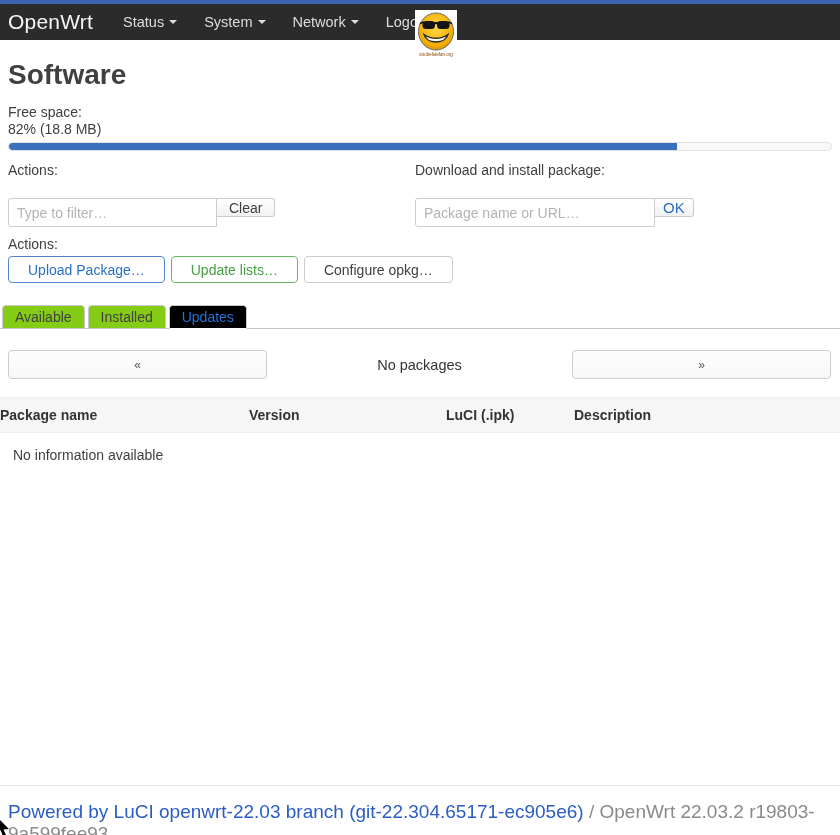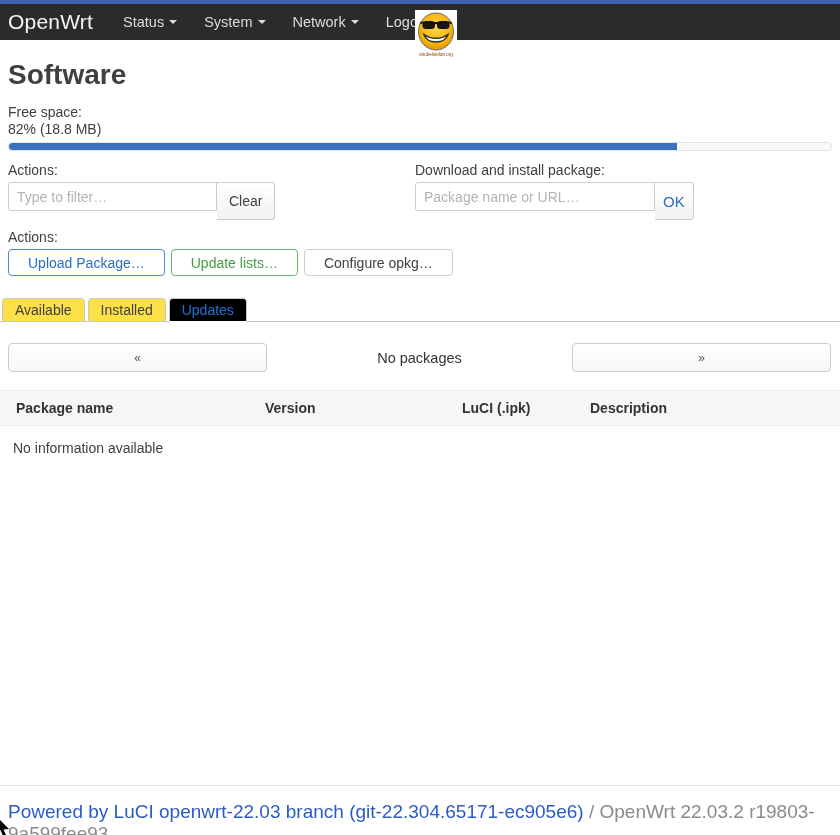--- a/index.html
+++ b/index.html
@@ -38,71 +38,71 @@
   .fs-label, .fs-value { line-height:17px; font-size:14px; }
   .progress {
     margin-top:4px; margin-right:-0px; height:9px; background:#f9f9f9;
     border:1px solid #e2e2e2; border-radius:4px; overflow:hidden;
   }
   .progress-fill { height:100%; background:#3b70bd; border-radius:3px 0 0 3px; }
   .controls-row { display:flex; margin-top:11px; }
   .col-left { width:415px; padding-left:8px; }
   .col-right { flex:1; }
   .field-label { line-height:17px; }
-  .input-group { display:flex; margin-top:3px; }
+  .input-group { display:flex; margin-top:19px; }
   input[type=text] {
     height:29px; border:1px solid #ccc; border-radius:3px 0 0 3px;
     padding:0 8px; font-size:14px; color:#404040; outline:none;
     font-family:"Liberation Sans","DejaVu Sans",sans-serif;
   }
   input::placeholder { color:#b3b3b3; opacity:1; }
   .filter-input { width:209px; }
   .pkg-input { width:240px; }
   .btn {
-    height:38px; border:1px solid #ccc; background:linear-gradient(#ffffff,#f2f2f2);
+    height:19px; border:1px solid #ccc; background:linear-gradient(#ffffff,#f2f2f2);
     font-size:14px; color:#404040; border-radius:3px; padding:0 12px; cursor:pointer;
     font-family:"Liberation Sans","DejaVu Sans",sans-serif;
   }
   .btn-attach { border-left:none; border-radius:0 3px 3px 0; }
   .btn-ok { color:#2a6fc1; font-size:15px; padding:0 8px; }
   .actions { margin:9px 8px 0; }
   .action-buttons { display:flex; margin-top:3px; }
   .action-btn {
     height:27px; background:#fff; border-radius:4px; padding:0 19px;
     font-size:14px; margin-right:6px; cursor:pointer; border:1px solid #ccc;
     font-family:"Liberation Sans","DejaVu Sans",sans-serif;
   }
   .action-success { color:#449d44; border-color:#6bb56b; }
   .action-primary { color:#2a6fc1; border-color:#4f87cc; }
   .action-default { color:#404040; border-color:#ccc; }
   
   .tab-bar { margin-top:22px; border-bottom:1px solid #c4c4c4; padding-left:2px; display:flex; }
   .tab {
     height:24px; line-height:23px; padding:0 12px; margin-right:3px; margin-bottom:-1px;
-    background:#fde047; border:1px solid #c9c9c9; border-radius:4px 4px 0 0;
+    background:#84cc16; border:1px solid #c9c9c9; border-radius:4px 4px 0 0;
     font-size:14px; color:#404040; cursor:pointer;
   }
   .tab.active { background:#000000; border-bottom:1px solid #fff; color:#2272d8; }
   
   .pagination {
     display:flex; align-items:center; margin-top:21px; padding:0 9px 0 8px;
   }
   .page-btn {
     width:259px; height:29px; border:1px solid #ccc; border-radius:4px;
     background:linear-gradient(#fefefe,#f7f7f7); color:#555; font-size:12px; cursor:pointer;
     font-family:"Liberation Sans","DejaVu Sans",sans-serif;
   }
   .page-status { flex:1; text-align:center; color:#333; font-size:14.5px; }
   
   .pkg-table { margin-top:18px; }
   .pkg-table-header {
     display:grid; grid-template-columns:249px 197px 128px 1fr;
     background:#f6f6f6; border-top:1px solid #efefef; border-bottom:1px solid #efefef;
   }
-  .pkg-table-header > div { padding:9px 16px; font-weight:bold; color:#333; font-size:14px; }
+  .pkg-table-header > div { padding:9px 0; font-weight:bold; color:#333; font-size:14px; }
   .empty-msg { margin:14px 0 0 13px; color:#404040; }
   
   .footer {
     position:absolute; left:0; right:0; top:785px;
     border-top:1px solid #e5e5e5; padding:15px 8px 0; font-size:19px; color:#8a8a8a;
   }
   .footer a { color:#2b5cc5; text-decoration:none; cursor:pointer; }
   .cursor { position:absolute; left:-3px; top:817px; z-index:10; }
 </style>
 </head>

